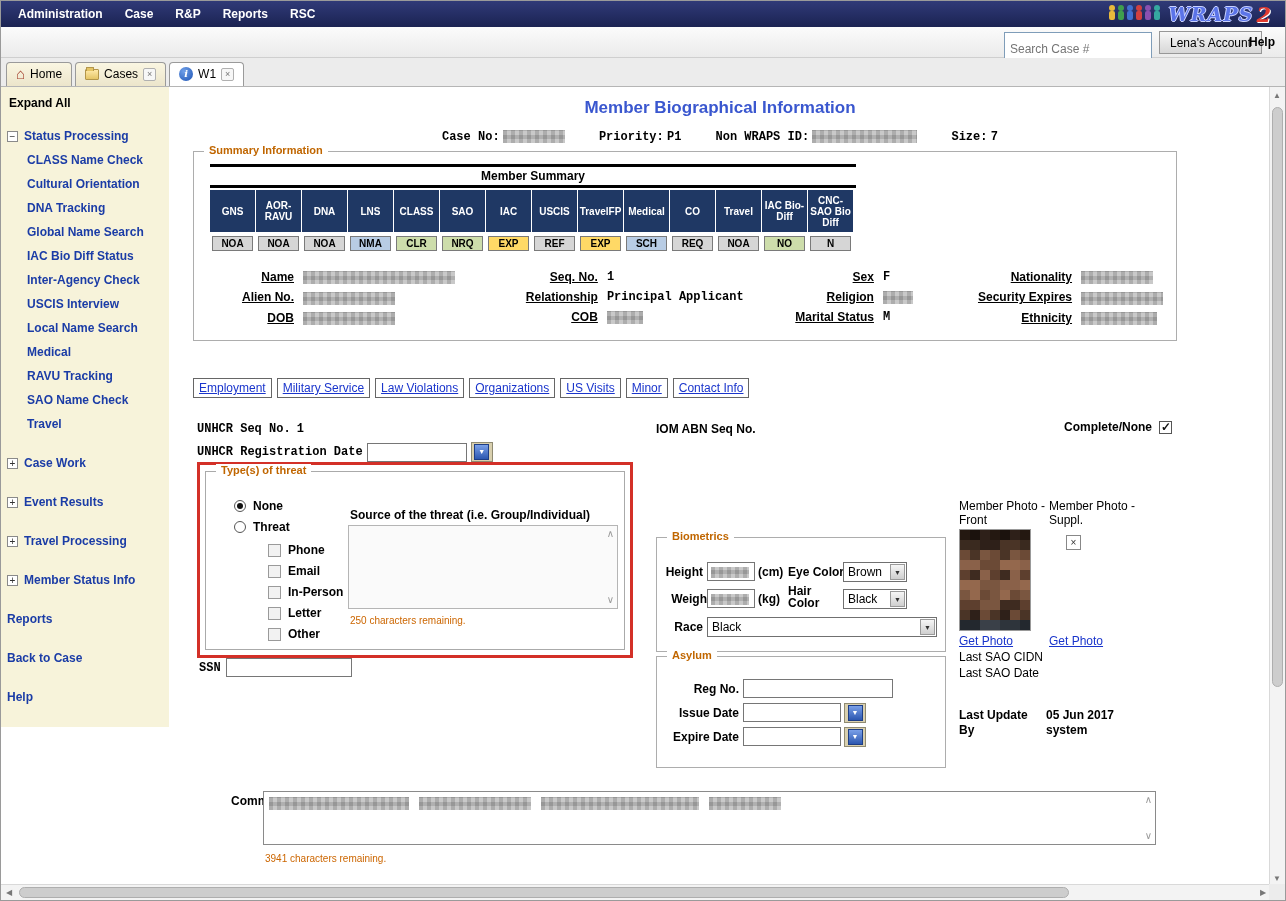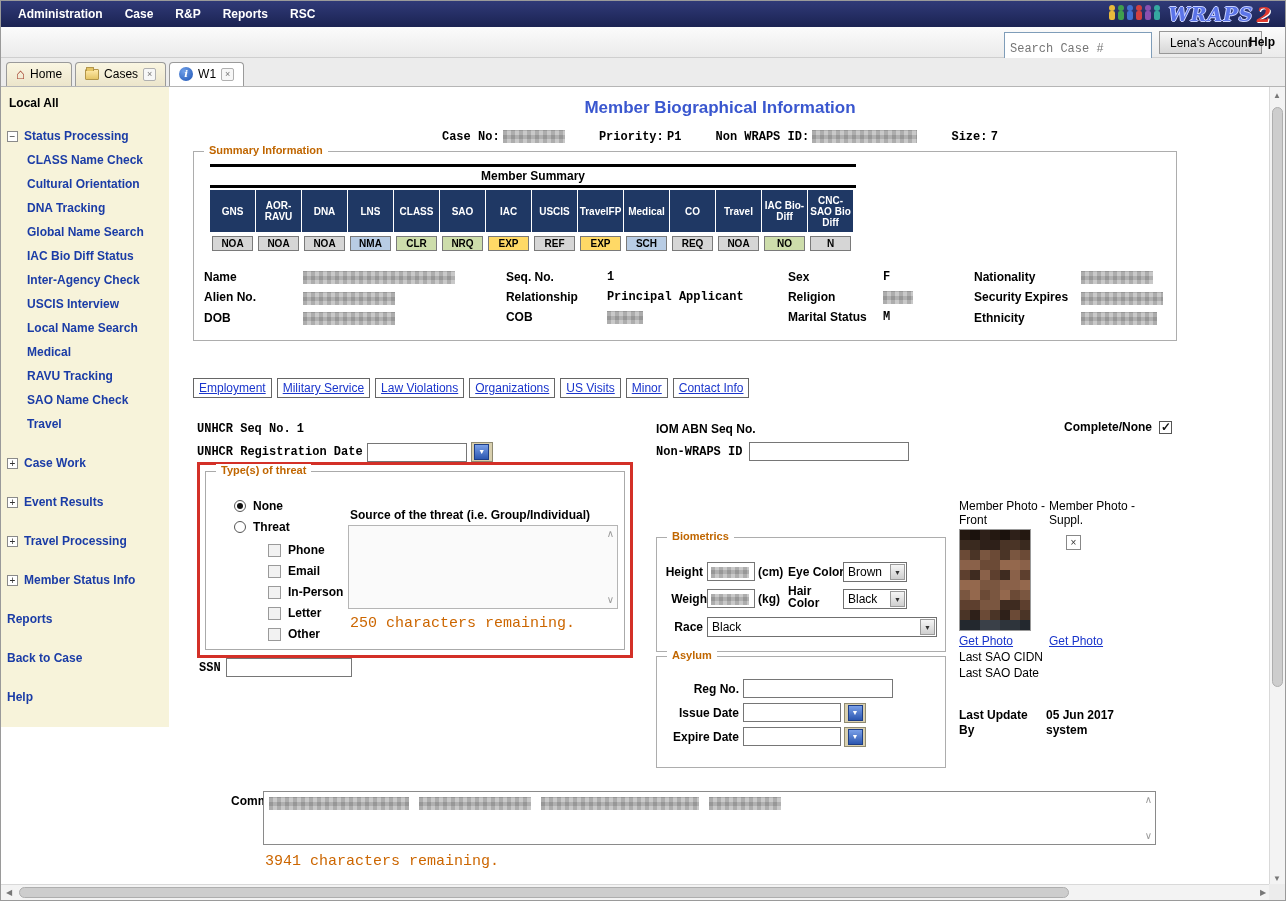--- a/index.html
+++ b/index.html
@@ -10,21 +10,21 @@
 
 .menubar{position:absolute;top:0;left:0;right:0;height:26px;background:linear-gradient(#303a78,#1b2352);display:flex;align-items:center;padding:0 6px;color:#fff;}
 .menu-items{display:flex;align-items:center;}
 .menu-item{padding:0 11px;font-weight:bold;font-size:12px;cursor:default;white-space:nowrap;}
 .logo{margin-left:auto;display:flex;align-items:center;gap:3px;padding-right:8px;}
 .logo-wraps{font-family:"DejaVu Serif",serif;font-style:italic;font-weight:bold;font-size:19px;color:#5b74e8;text-shadow:-1px 0 0 #c9d2ff,1px 0 0 #c9d2ff,0 -1px 0 #c9d2ff,0 1px 0 #c9d2ff;letter-spacing:1px;}
 .logo-2{font-family:"DejaVu Serif",serif;font-style:italic;font-weight:bold;font-size:21px;color:#e03a2f;text-shadow:1px 1px 0 #fff;}
 
 
 .headerbar{position:absolute;top:26px;left:0;right:0;height:31px;background:linear-gradient(#fbfbfb,#ebebeb);border-bottom:1px solid #cfcfcf;}
-.search-input{position:absolute;left:1003px;top:5px;width:148px;height:33px;border:1px solid #7f9db9;padding:0 5px;font-family:Liberation Mono, monospace;font-size:12px;color:#444;background:#fff;}
+.search-input{position:absolute;left:1003px;top:5px;width:148px;height:33px;border:1px solid #7f9db9;padding:0 5px;font-family:Liberation Sans, sans-serif;font-size:12px;color:#444;background:#fff;}
 .account-btn{position:absolute;left:1158px;top:4px;height:23px;padding:0 10px;background:linear-gradient(#f7f7f7,#d7d7d7);border:1px solid #979797;display:flex;align-items:center;font-size:12px;cursor:default;}
 .help-link{position:absolute;left:1248px;top:8px;font-weight:bold;cursor:default;}
 
 
 .tabbar{position:absolute;top:57px;left:0;right:0;height:29px;background:#ececec;border-bottom:1px solid #b5b5b5;display:flex;align-items:flex-end;padding-left:5px;gap:3px;}
 .wtab{display:flex;align-items:center;gap:5px;border:1px solid #9a9a9a;border-bottom:none;border-radius:4px 4px 0 0;background:linear-gradient(#faf6e2,#ece5cb);padding:4px 9px 5px;font-size:12px;cursor:default;}
 .wtab.active{background:#fff;}
 .home-icon{color:#a23c2a;font-size:15px;line-height:12px;}
 .home-icon::after{content:"⌂";}
 .cases-icon{width:14px;height:11px;background:linear-gradient(#ffe9a8,#e5c566);border:1px solid #b3964a;border-radius:1px;position:relative;}
@@ -69,21 +69,21 @@
 .tone-gray{background:#d6d6d6;}
 .tone-blue{background:#b8cce4;}
 .tone-green{background:#cdddab;}
 .tone-yellow{background:#ffd966;}
 .sum-details{position:absolute;left:10px;top:118px;right:4px;display:flex;}
 .dg{display:grid;column-gap:9px;row-gap:6px;align-content:start;}
 .dg1{width:305px;grid-template-columns:90px 1fr;}
 .dg2{width:285px;grid-template-columns:92px 1fr;}
 .dg3{width:188px;grid-template-columns:86px 1fr;}
 .dg4{width:200px;grid-template-columns:98px 1fr;}
-.dl{font-weight:bold;}
+.dl{text-align:right;font-weight:bold;text-decoration:underline;}
 .dv{white-space:nowrap;}
 
 
 .biotabs{position:absolute;left:24px;display:flex;gap:5px;}
 #biotabs1{top:262px;}
 #biotabs2{top:291px;}
 .biotab{border:1px solid #666;padding:2px 5px;font-size:12px;color:#1a35cc;text-decoration:underline;background:#fff;cursor:default;white-space:nowrap;}
 .biotab.dark{color:#101010;}
 .biotab.active{color:#cc1111;border-bottom:3px solid #cc1111;}
 
@@ -99,21 +99,21 @@
 .cb{flex:none;width:13px;height:13px;border:1px solid #555;background:#fff;position:relative;}
 .cb.dis{border-color:#9a9a9a;background:#f2f2f2;}
 .cb.checked::after{content:"✓";position:absolute;left:1px;top:-2px;font-size:12px;font-weight:bold;color:#111;}
 .radio{flex:none;width:12px;height:12px;border:1px solid #555;border-radius:50%;background:#fff;position:relative;}
 .radio.on::after{content:"";position:absolute;left:2px;top:2px;width:6px;height:6px;border-radius:50%;background:#111;}
 .scrollhint-up,.scrollhint-dn{position:absolute;right:3px;color:#9a9a9a;font-size:10px;line-height:10px;}
 .scrollhint-up{top:3px;}
 .scrollhint-dn{bottom:3px;}
 .scrollhint-up::after{content:"∧";}
 .scrollhint-dn::after{content:"∨";}
-.orange-note{color:#cc6600;font-size:15px;font-family:Liberation Mono, monospace;}
+.orange-note{color:#cc6600;font-size:10px;}
 
 
 .unhcr-seq{position:absolute;left:28px;top:335px;display:flex;gap:6px;}
 .iom-label{position:absolute;left:487px;top:335px;font-weight:bold;}
 .complete-none{position:absolute;left:895px;top:333px;display:flex;align-items:center;gap:7px;font-weight:bold;}
 .unhcr-date-row{position:absolute;left:28px;top:355px;display:flex;align-items:center;gap:4px;}
 .nonwraps-row{position:absolute;left:487px;top:355px;display:flex;align-items:center;gap:7px;}
 
 
 .threat-outline{position:absolute;left:28px;top:375px;width:436px;height:196px;border:3px solid #d33028;}
@@ -242,21 +242,21 @@
       <span class="tab-close"></span>
     </div>
     <div class="wtab active">
       <span class="info-icon"></span>
       <span>W1</span>
       <span class="tab-close"></span>
     </div>
   </div>
 
   <div class="sidebar">
-    <div class="expand-all">Local All</div>
+    <div class="expand-all">Expand All</div>
     <div class="side-tree" id="side-tree">
         <div class="side-row side-branch">
           <span class="tree-toggle">−</span>
           <span class="side-label">Status Processing</span>
         </div>
         <div class="side-row side-child">CLASS Name Check</div>
         <div class="side-row side-child">Cultural Orientation</div>
         <div class="side-row side-child">DNA Tracking</div>
         <div class="side-row side-child">Global Name Search</div>
         <div class="side-row side-child">IAC Bio Diff Status</div>
@@ -427,24 +427,20 @@
       <span class="cb checked"></span>
     </div>
 
     <div class="unhcr-date-row">
       <span class="b">UNHCR Registration Date</span>
       <input class="tinput" style="width: 100px;">
       <span class="calbtn">
           <span class="calbtn-inner"></span>
         </span>
     </div>
-    <div class="nonwraps-row">
-      <span class="b">Non-WRAPS ID</span>
-      <input class="tinput" style="width: 160px;">
-    </div>
 
     <div class="threat-outline">
       <div class="threat-fs">
         <span class="fs-legend">Type(s) of threat</span>
         <div class="radio-none">
           <span class="radio on"></span>
           <span>None</span>
         </div>
         <div class="radio-threat">
           <span class="radio"></span>

